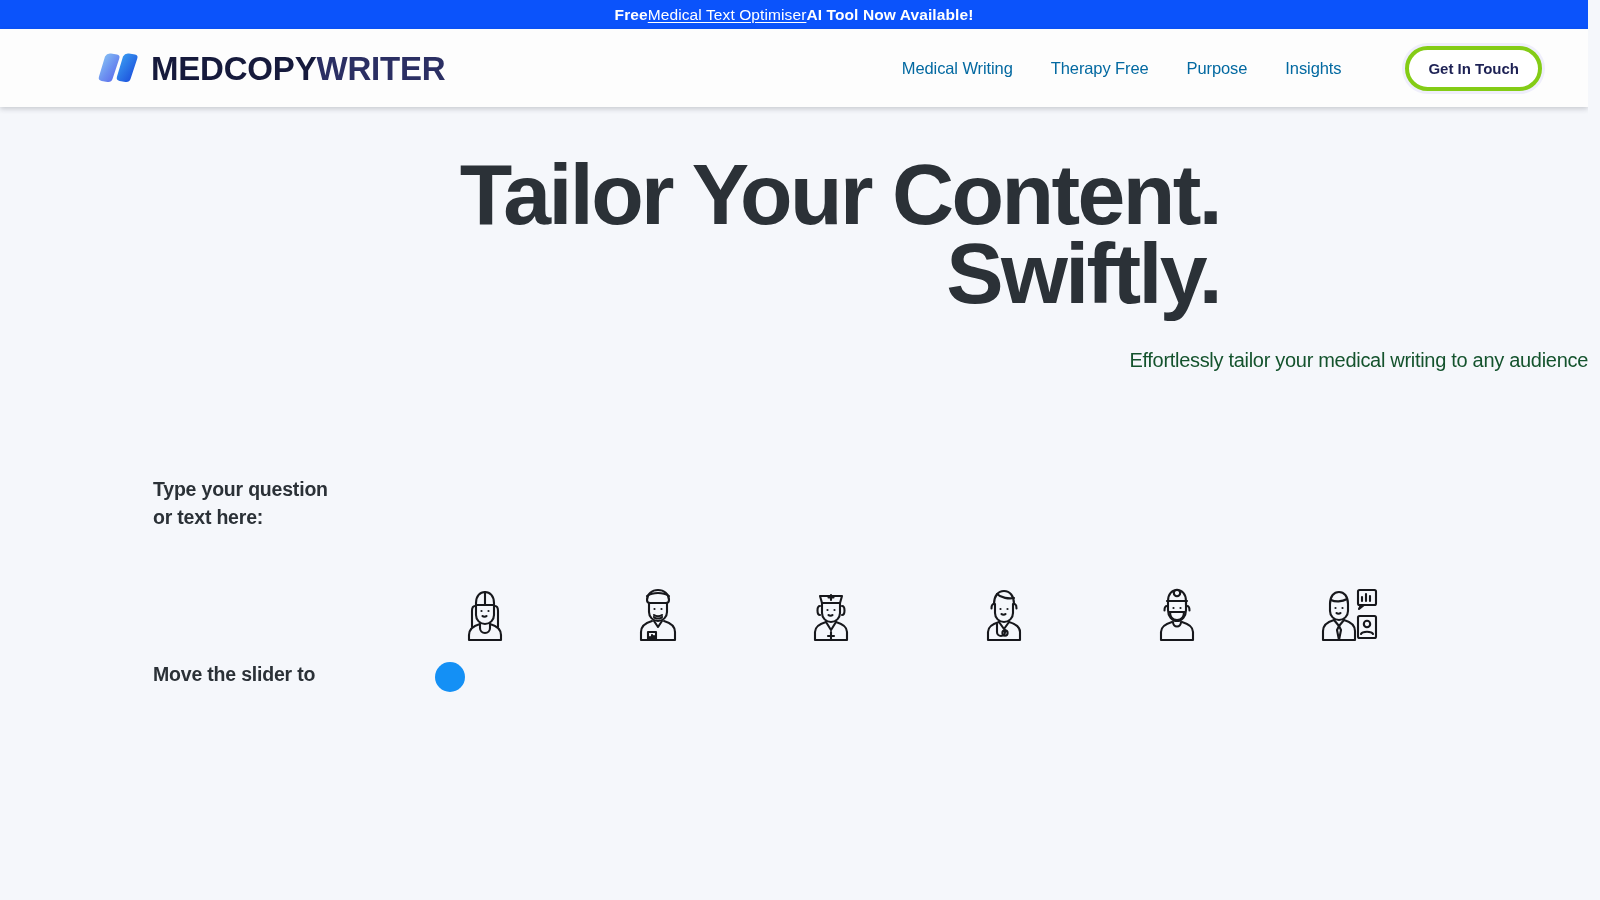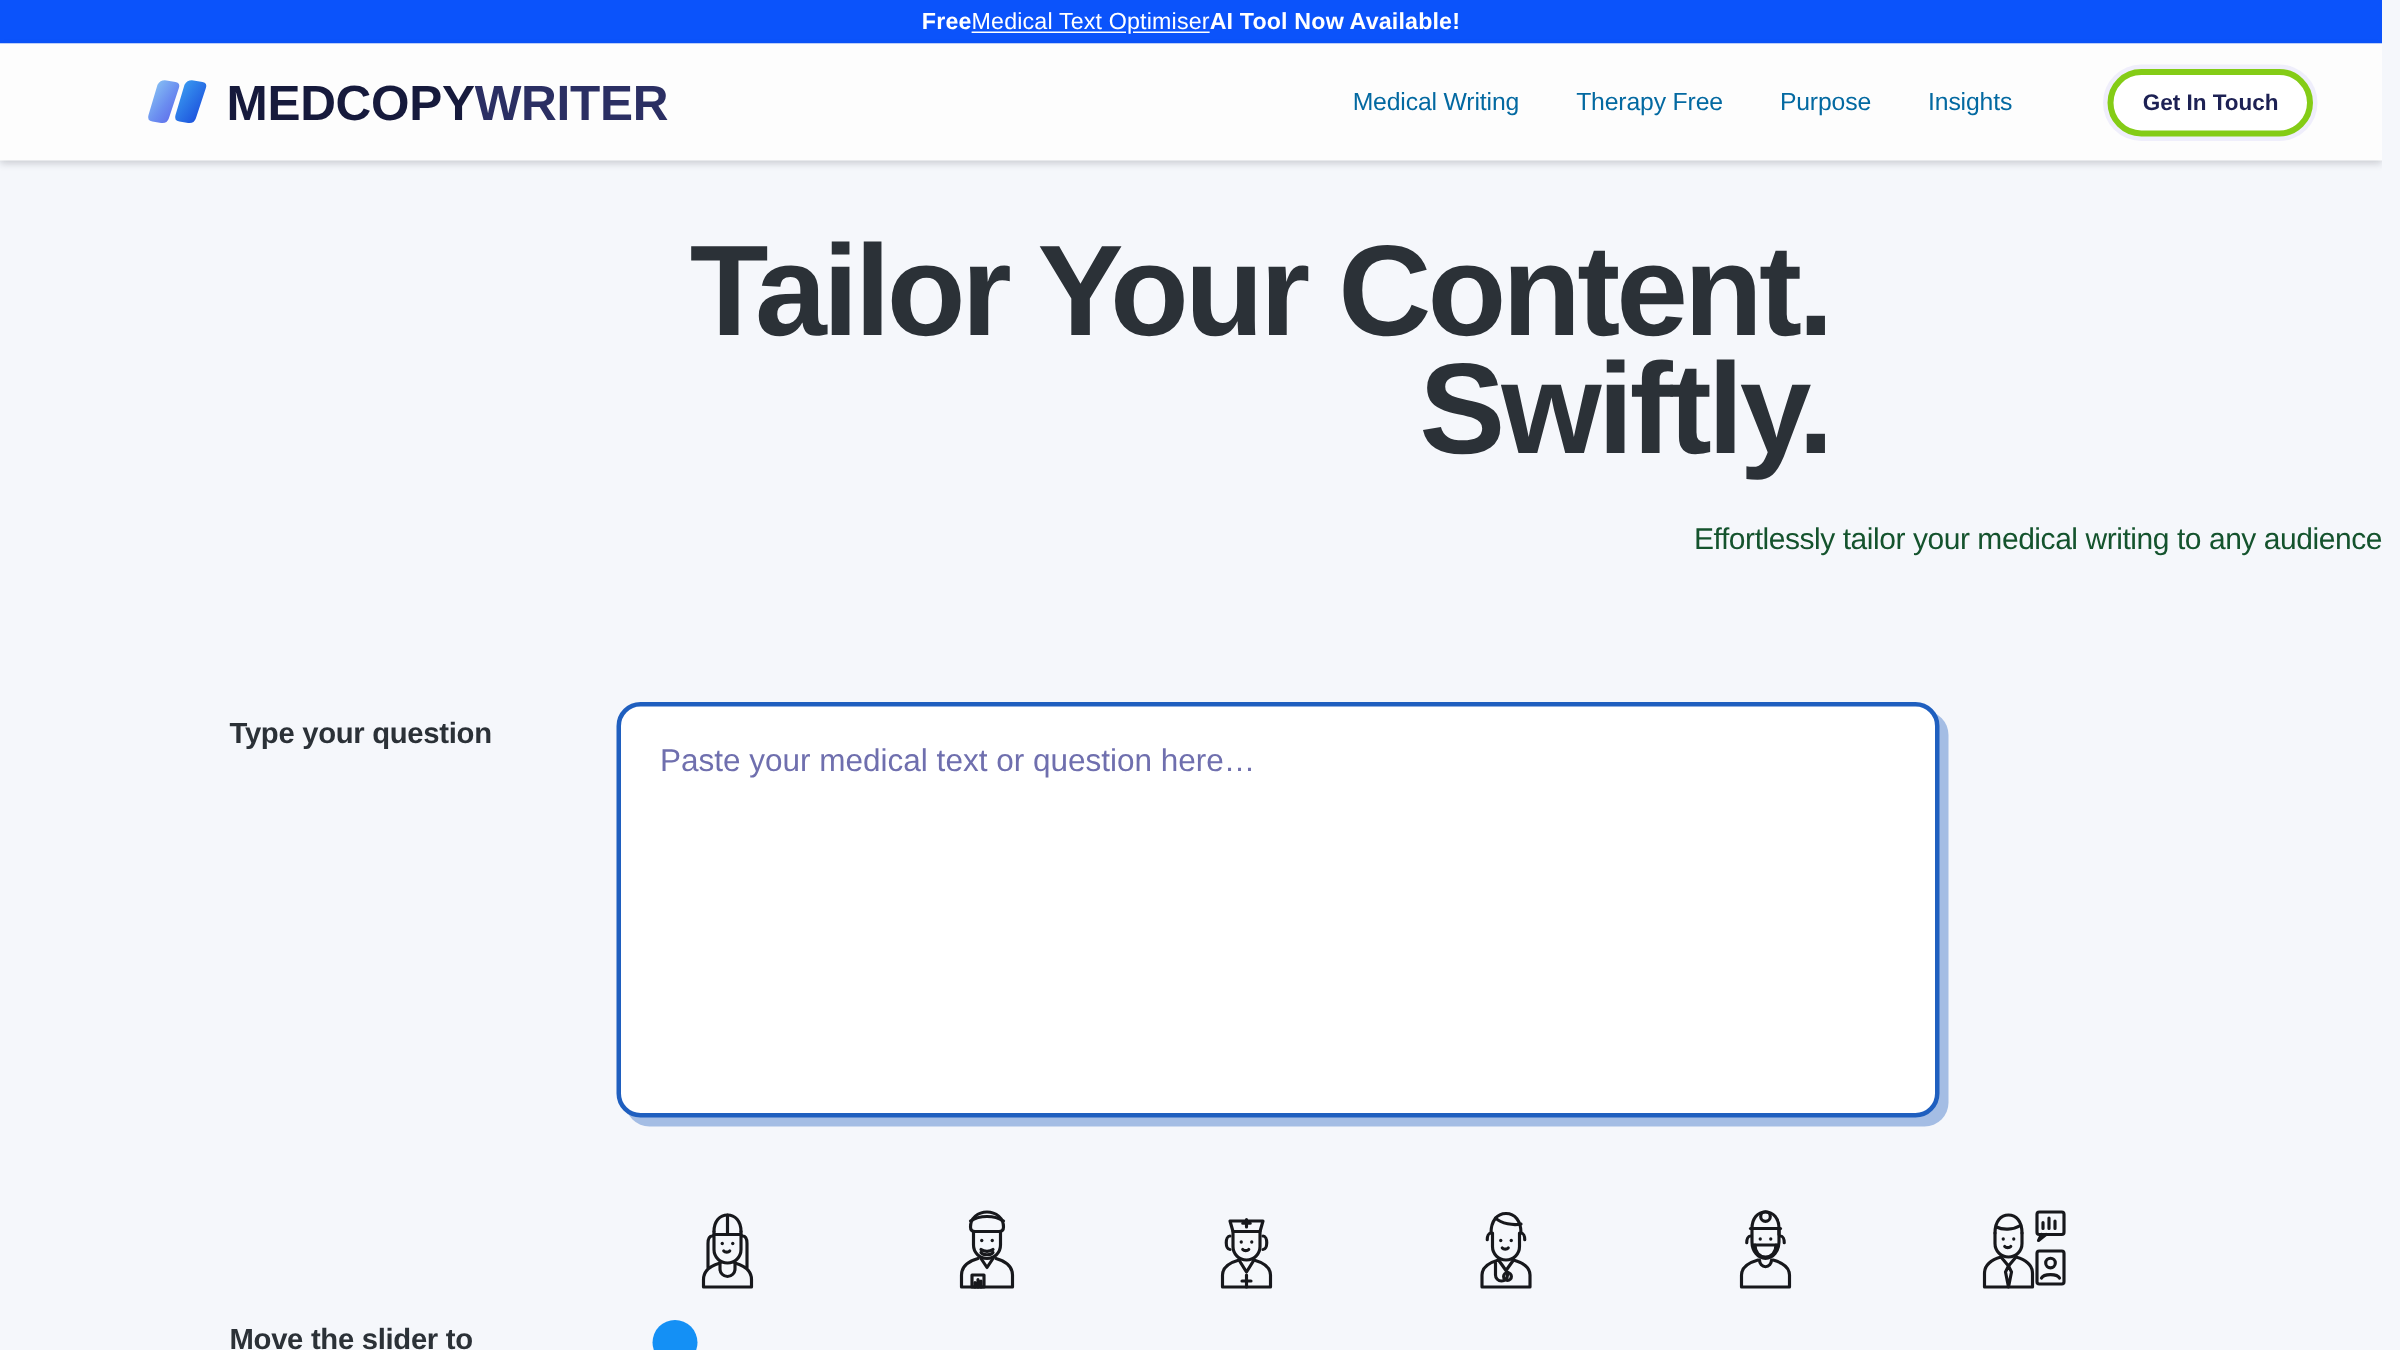--- a/index.html
+++ b/index.html
@@ -244,24 +244,21 @@
     <h1 class="hero-title">
       <span class="line">Tailor Your Content.</span>
       <span class="line">Swiftly.</span>
     </h1>
     <div class="hero-sub">Effortlessly tailor your medical writing to any audience</div>
   </div>
 
   <div class="input-section">
     <div class="input-label">
       <div>Type your question</div>
-    </div>
-    <div class="textarea-shell">
-      <div class="textarea-shadow"></div>
-      <textarea class="medical-textarea" placeholder="Paste your medical text or question here…" style=""></textarea>
+      <div>or text here:</div>
     </div>
   </div>
 
   <div class="persona-row">
 
     <div class="persona">
       <svg width="44" height="62" viewBox="0 0 44 62" fill="none" stroke="#17181c" stroke-width="2.1" stroke-linecap="round" stroke-linejoin="round">
         <path d="M13 19c0-7 4-11 9-11s9 4 9 11"></path>
         <path d="M13 19v12c0 5 4 9 9 9s9-4 9-9V19"></path>
         <path d="M22 8v12"></path>

